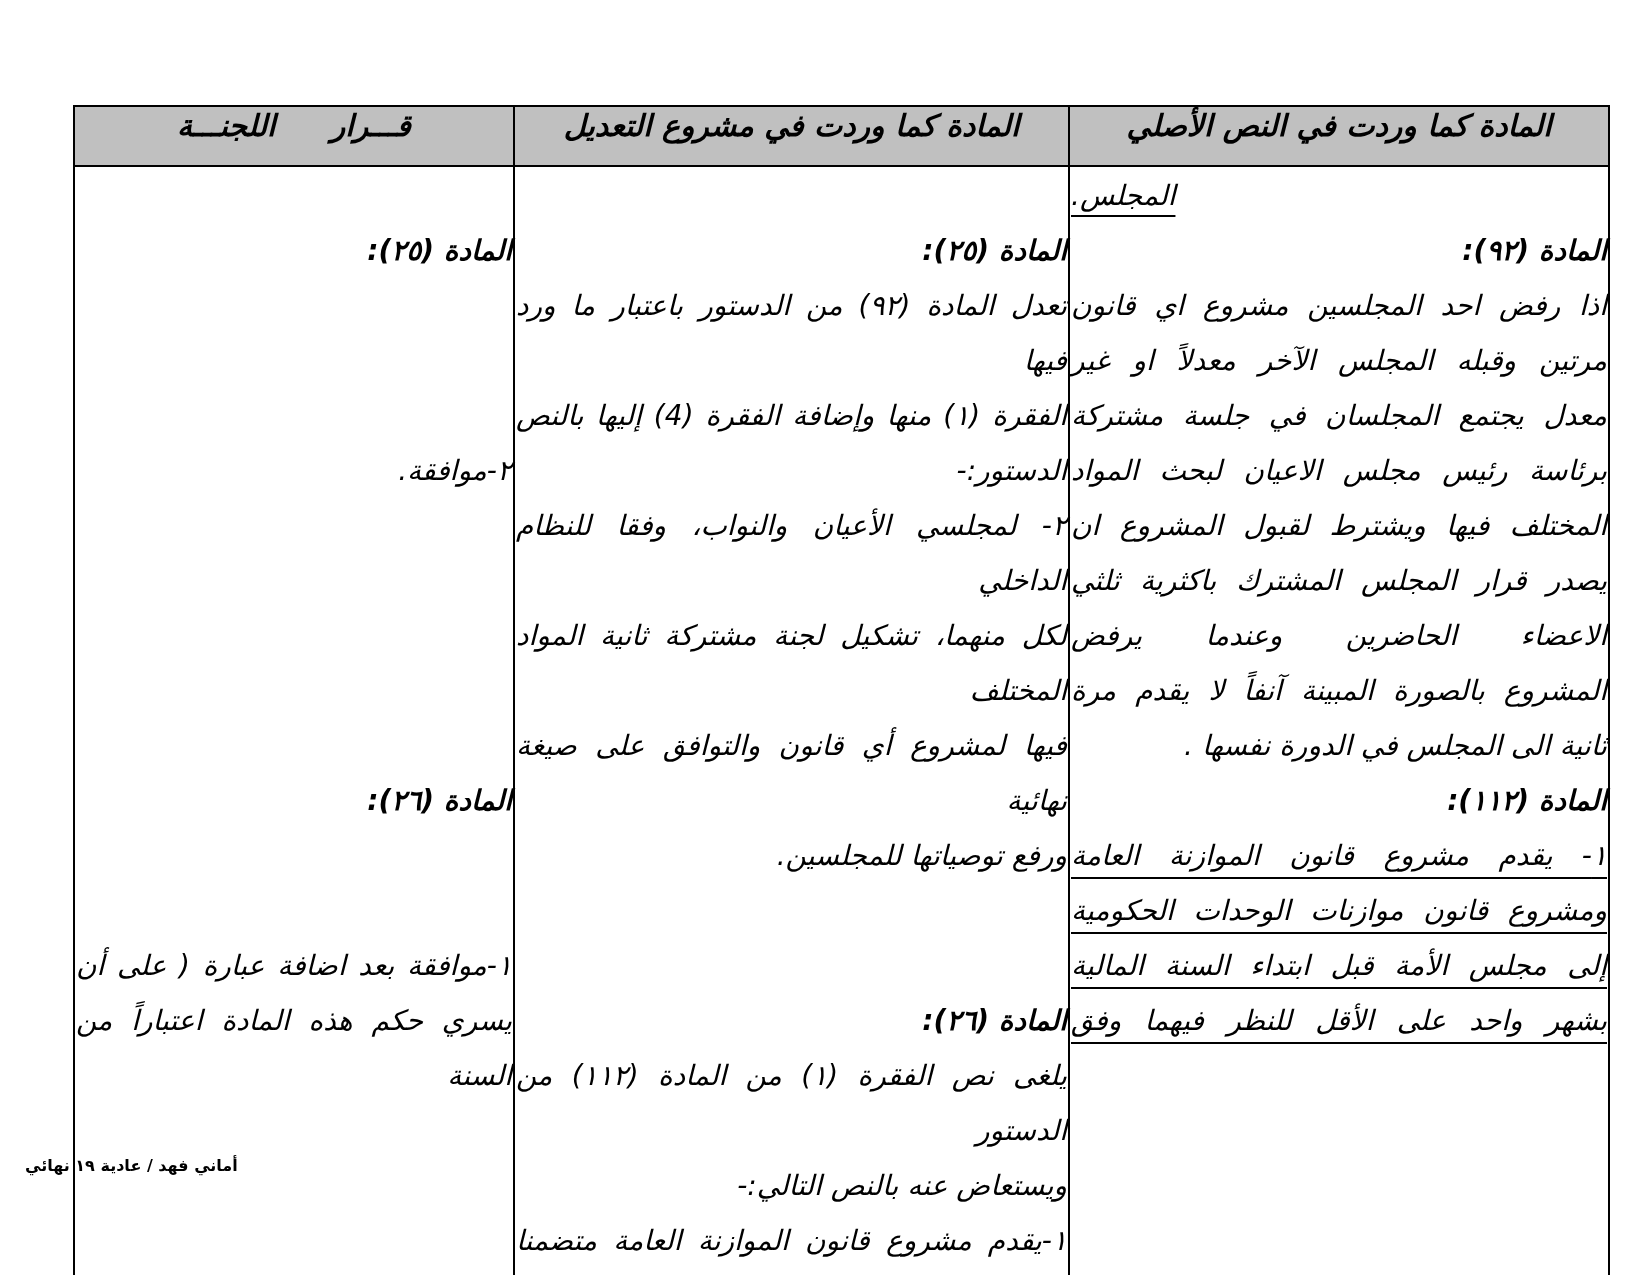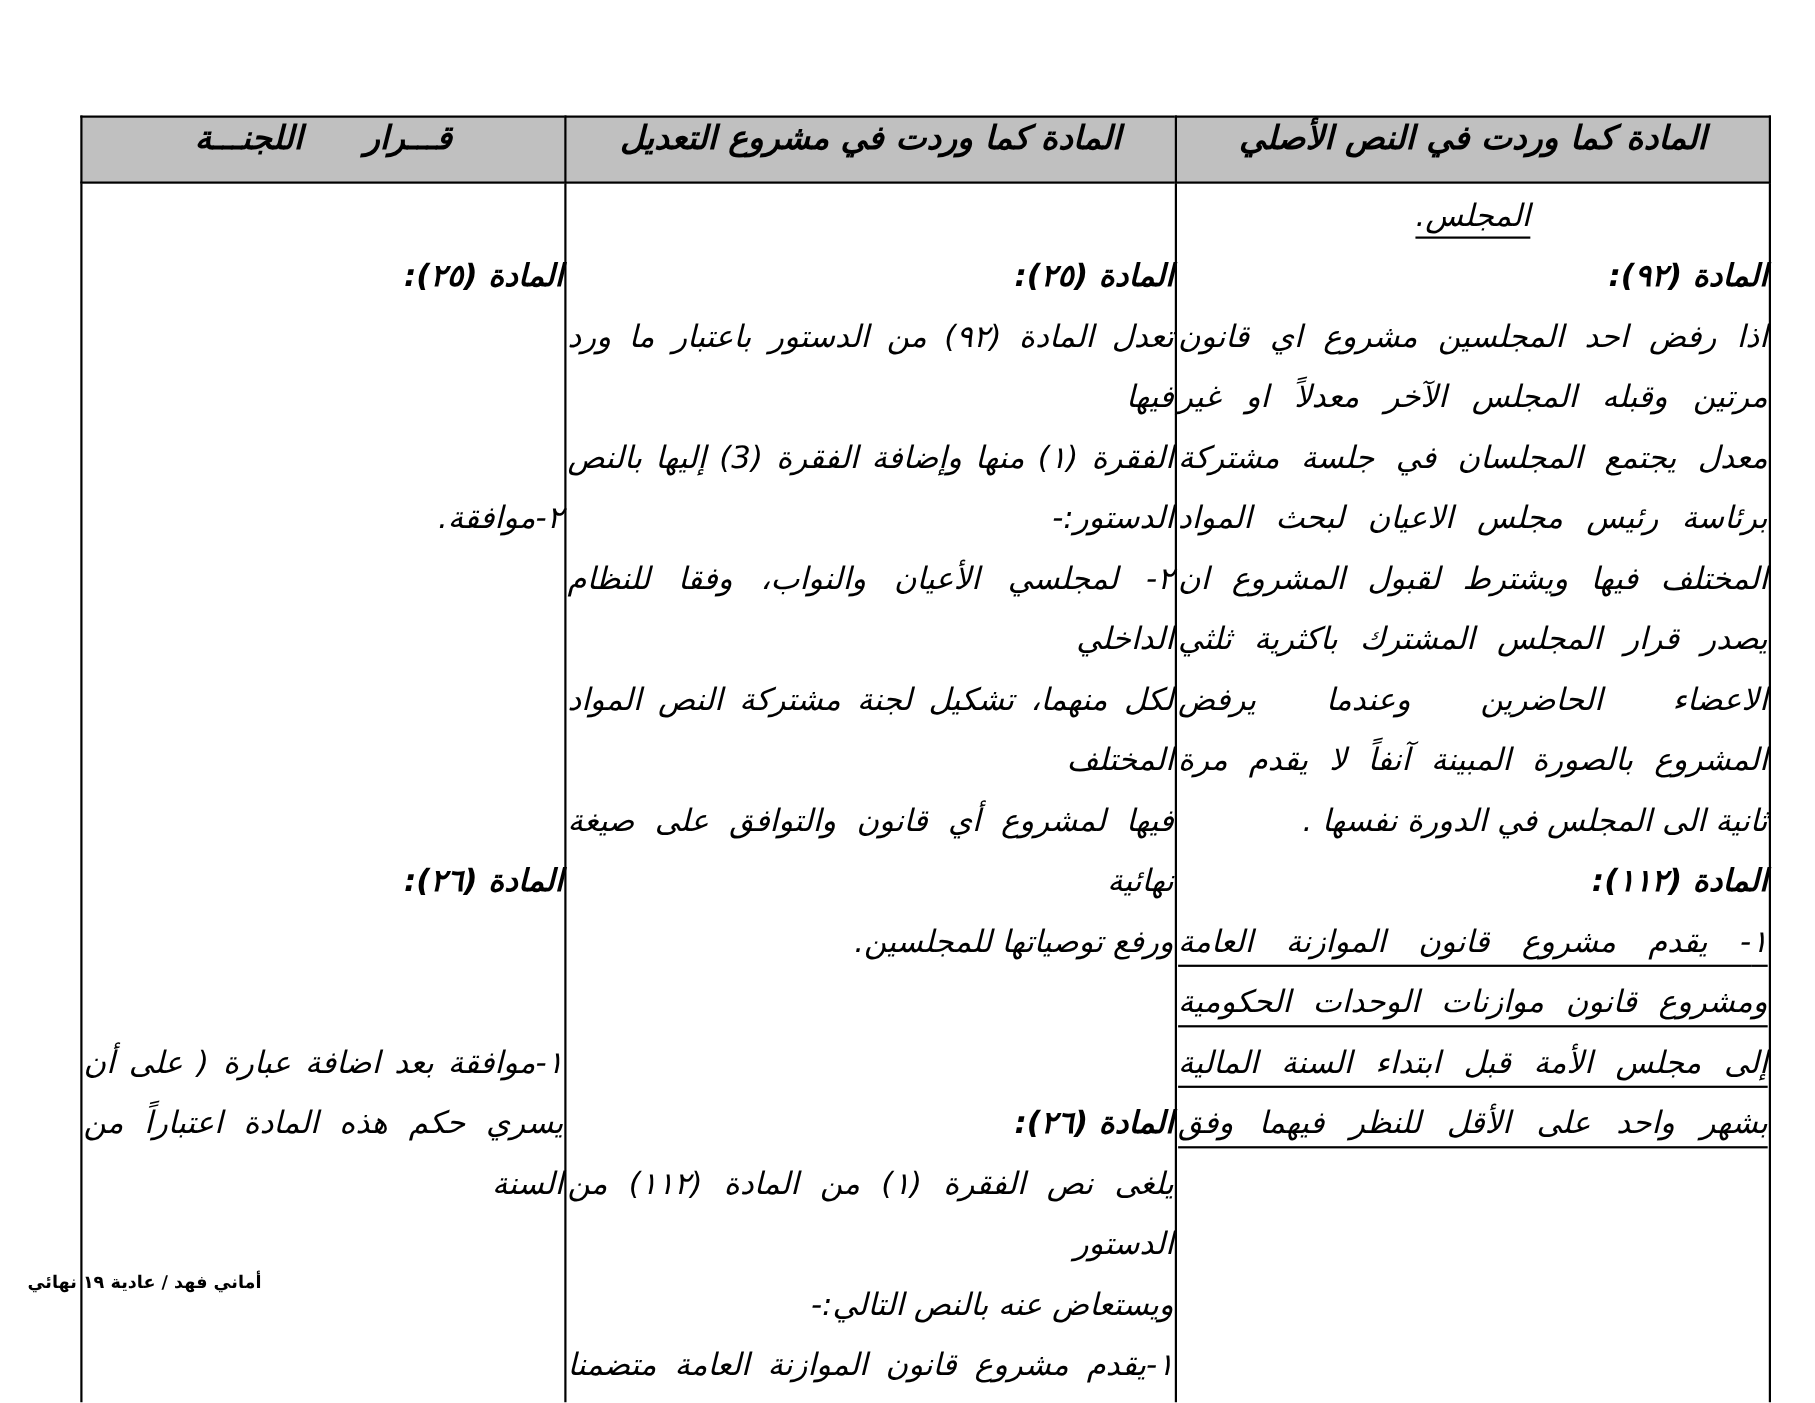--- a/index.html
+++ b/index.html
@@ -39,21 +39,21 @@
     height:890px;
     padding:8px 12px 0 12px;
     font-size:28px;
   }
   .ln,.title,.lead,.single{
     line-height:55px;
     min-height:55px;
     margin:0;
   }
   .title{font-weight:bold;text-align:right;}
-  .lead{text-decoration:underline;text-underline-offset:10px;text-decoration-thickness:2px;text-align:center;}
+  .lead{text-decoration:underline;text-underline-offset:10px;text-decoration-thickness:2px;text-align:left;}
   .spacer{height:55px;}
   .para .ln{
     text-align:justify;
     text-align-last:justify;
   }
   .para:not(.cont) .ln:last-child{
     text-align-last:right;
   }
   .para.ul .ln{
     text-decoration:underline;
@@ -121,26 +121,26 @@
               <div class="ln">إلى مجلس الأمة قبل ابتداء السنة المالية</div>
               <div class="ln">بشهر واحد على الأقل للنظر فيهما وفق</div>
             </div>
         </td>
 
         <td class="bodycell">
           <div class="spacer"></div>
           <div class="title">المادة (٢٥):</div>
           <div class="para">
               <div class="ln">تعدل المادة (٩٢) من الدستور باعتبار ما ورد فيها</div>
-              <div class="ln">الفقرة (١) منها وإضافة الفقرة (3) إليها بالنص</div>
+              <div class="ln">الفقرة (١) منها وإضافة الفقرة (4) إليها بالنص</div>
               <div class="ln">الدستور:-</div>
             </div>
           <div class="para">
               <div class="ln">٢- لمجلسي الأعيان والنواب، وفقا للنظام الداخلي</div>
-              <div class="ln">لكل منهما، تشكيل لجنة مشتركة النص المواد المختلف</div>
+              <div class="ln">لكل منهما، تشكيل لجنة مشتركة ثانية المواد المختلف</div>
               <div class="ln">فيها لمشروع أي قانون والتوافق على صيغة نهائية</div>
               <div class="ln">ورفع توصياتها للمجلسين.</div>
             </div>
           <div class="title m-art26-mid">المادة (٢٦):</div>
           <div class="para">
               <div class="ln">يلغى نص الفقرة (١) من المادة (١١٢) من الدستور</div>
               <div class="ln">ويستعاض عنه بالنص التالي:-</div>
             </div>
           <div class="para cont">
               <div class="ln">١-يقدم مشروع قانون الموازنة العامة متضمنا موازنات</div>

